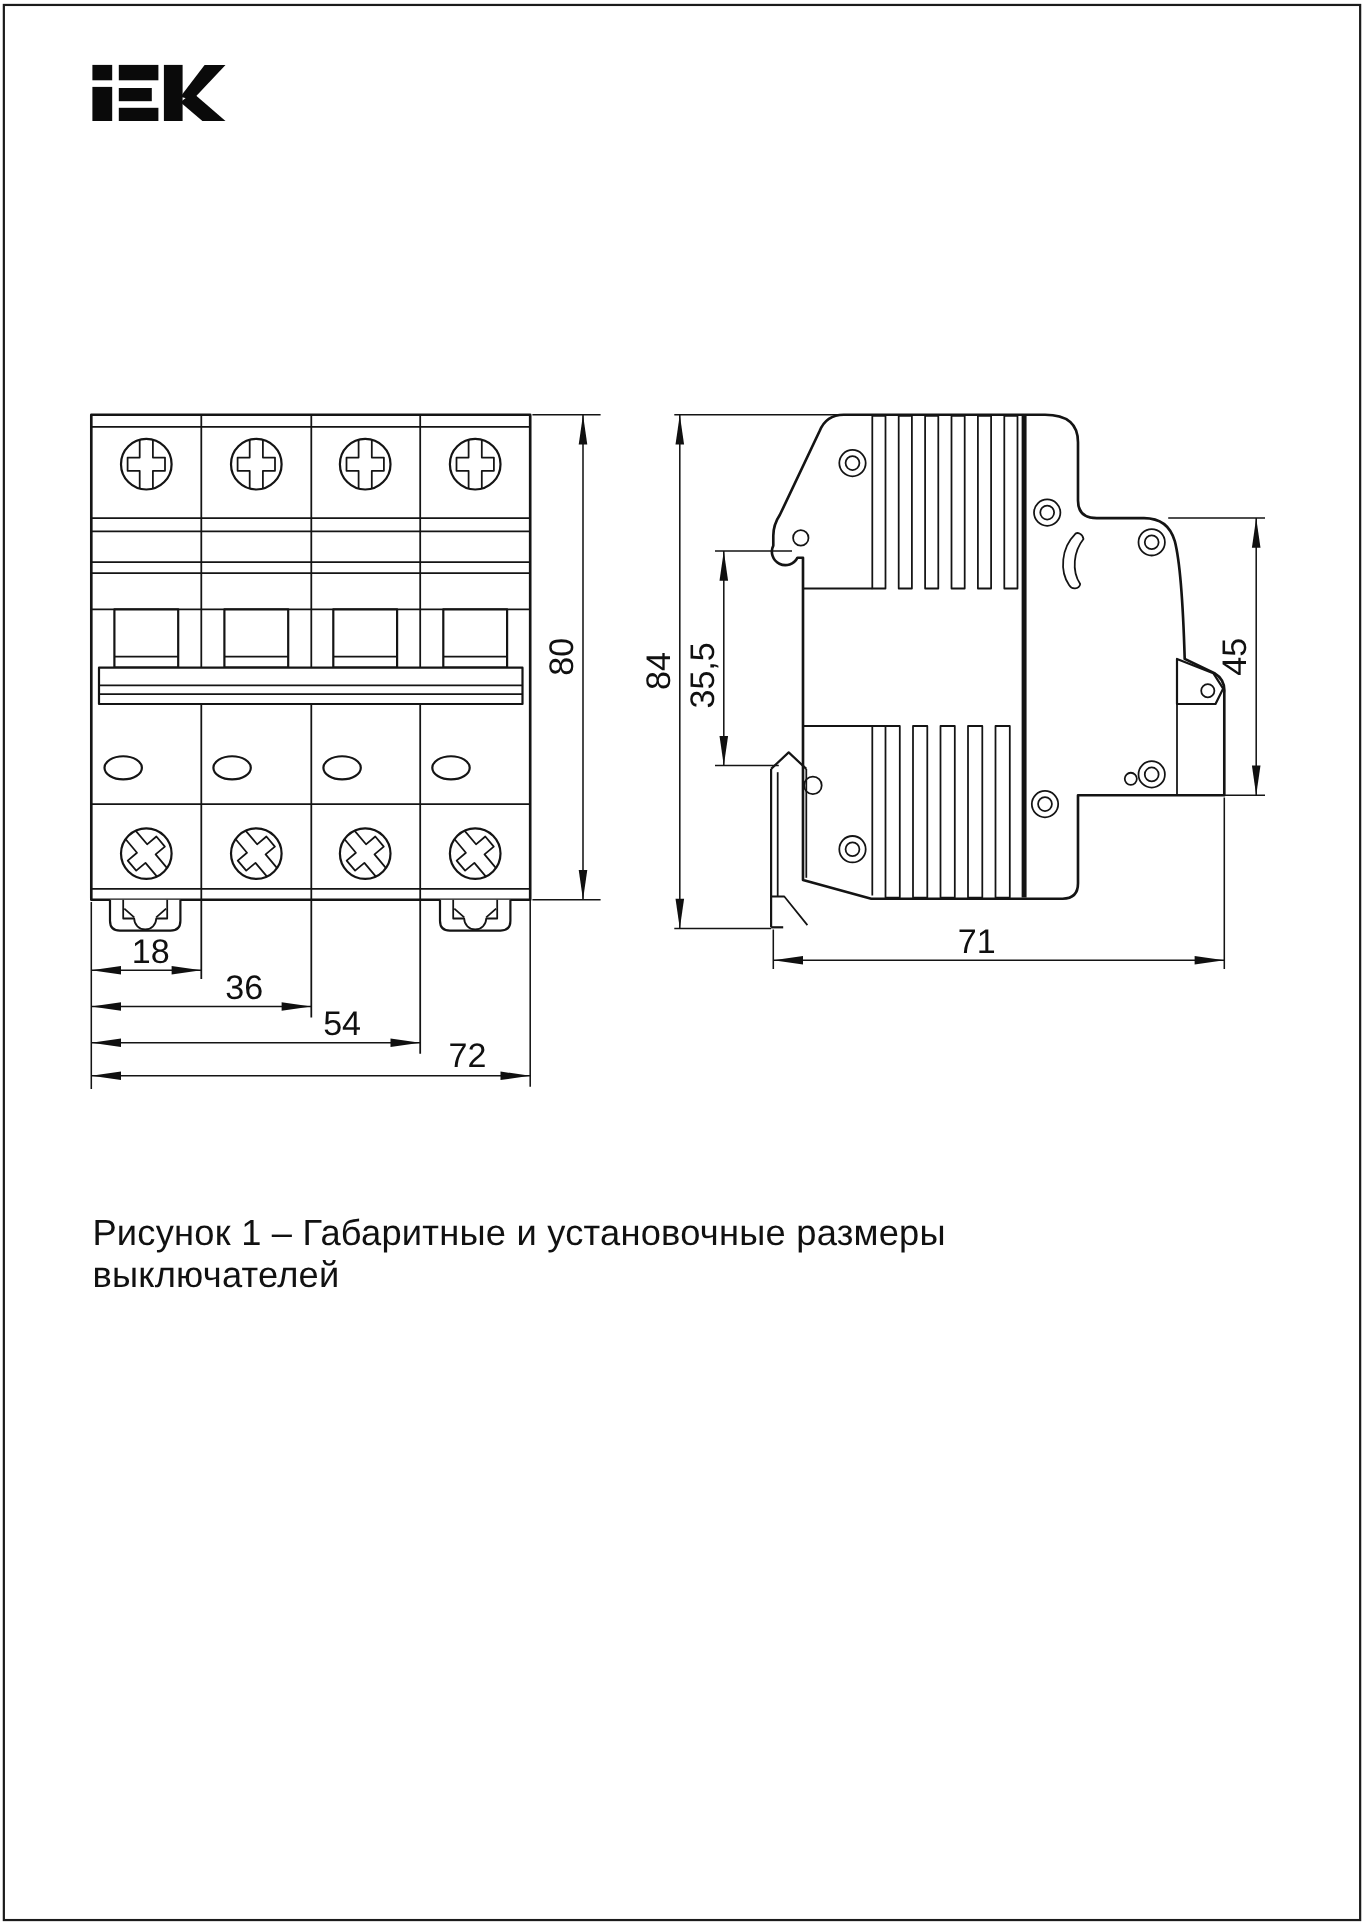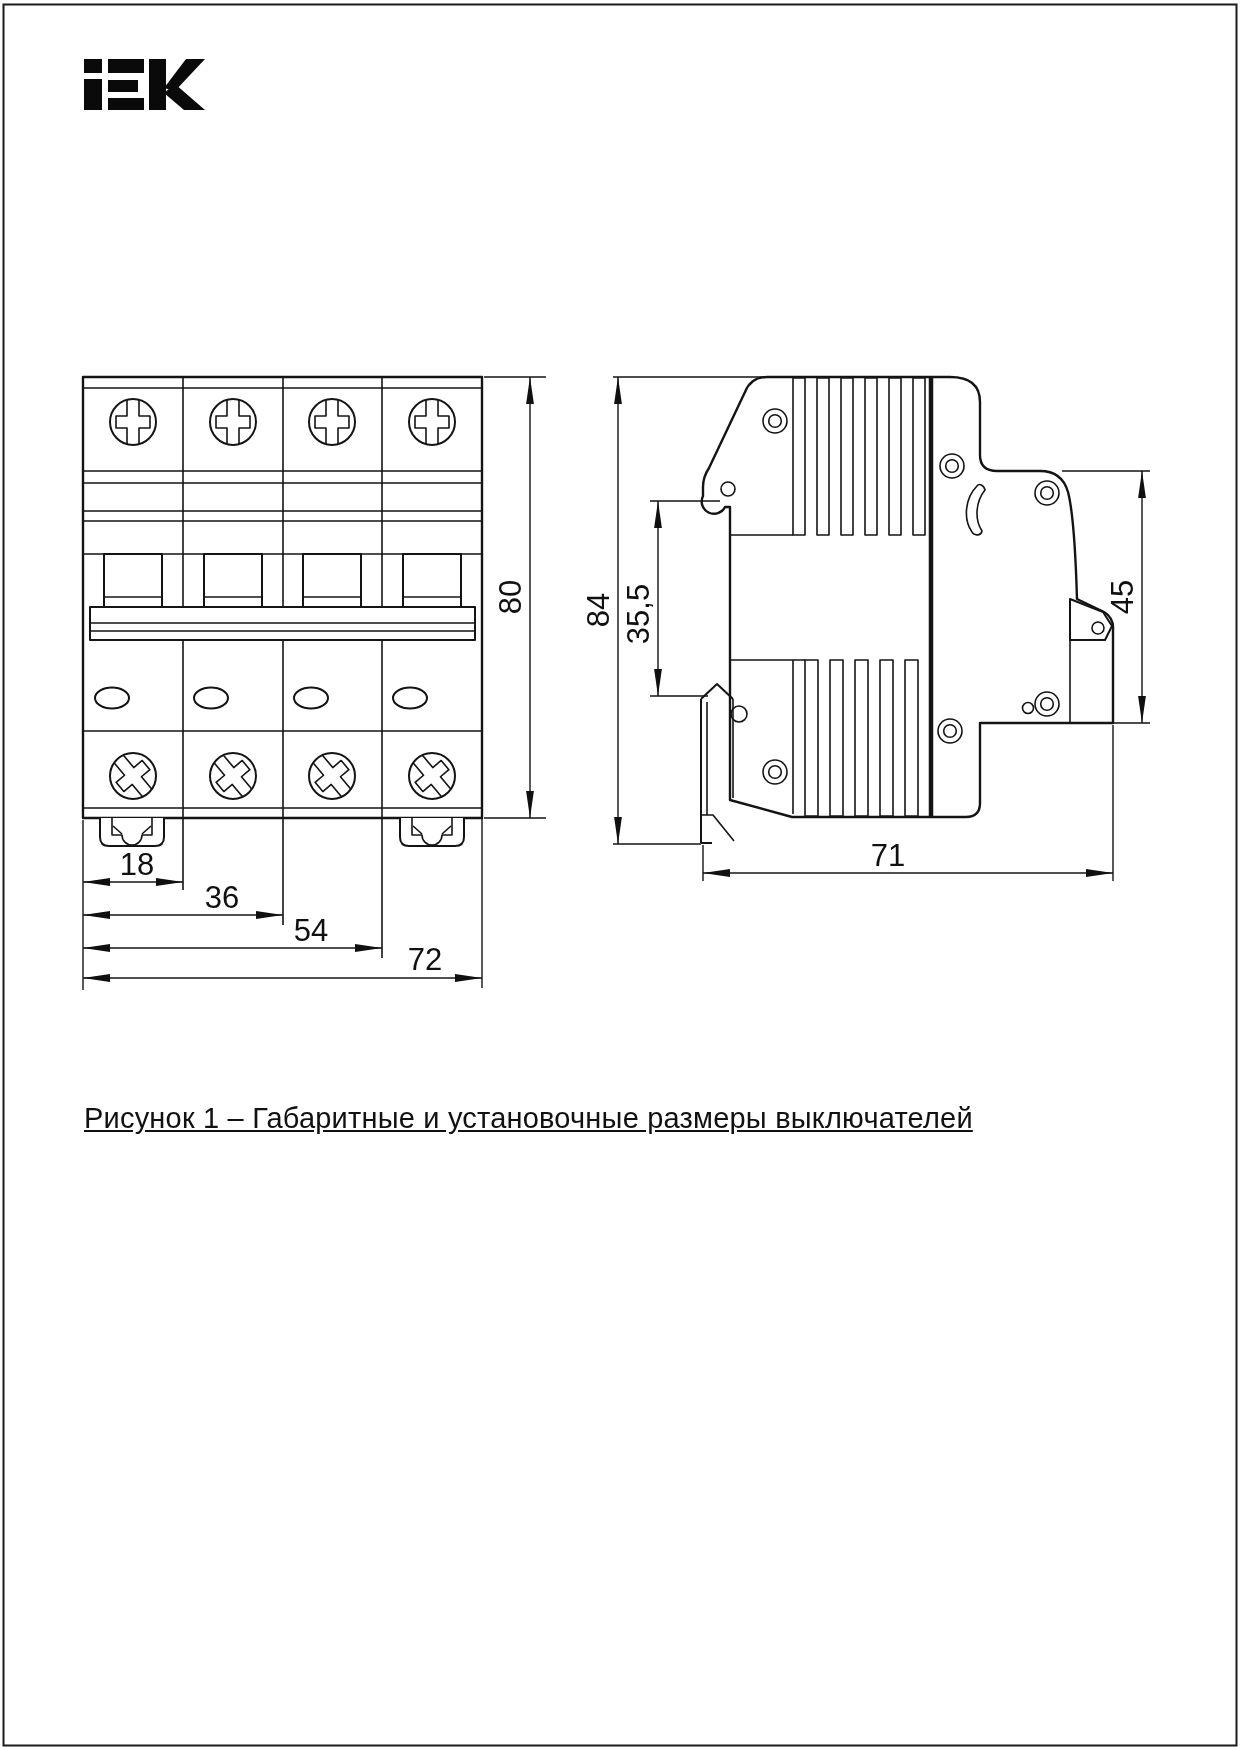--- a/index.html
+++ b/index.html
@@ -8,21 +8,21 @@
   svg{position:absolute;left:0;top:0;}
   svg .ln{stroke:#141414;fill:none;stroke-width:1.6;stroke-linejoin:round;}
   svg .med{stroke-width:2;}
   svg .thick{stroke-width:2.4;}
   svg .xthick{stroke-width:4.5;}
   svg .dim{stroke:#141414;fill:none;stroke-width:1.4;}
   svg .wfill{fill:#ffffff;}
   svg .solid{fill:#0a0a0a;stroke:none;}
   .dtxt{font-family:"Liberation Sans",sans-serif;font-size:31px;fill:#101010;stroke:none;}
   .caption{position:absolute;left:84px;top:1102px;width:900px;
-           font-size:29px;color:#111;letter-spacing:0.2px;text-decoration:underline;}
+           font-size:33px;color:#111;letter-spacing:0.2px;}
 </style>
 </head>
 <body>
 
 <div class="page">
 
 <svg width="1240" height="1750" viewBox="0 0 1240 1750">
   <defs>
     <marker id="ae" markerWidth="30" markerHeight="11" refX="29" refY="5.5" orient="auto" markerUnits="userSpaceOnUse">
       <path d="M29,5.5 L2,1.6 L2,9.4 Z" fill="#101010" stroke="none"></path>

